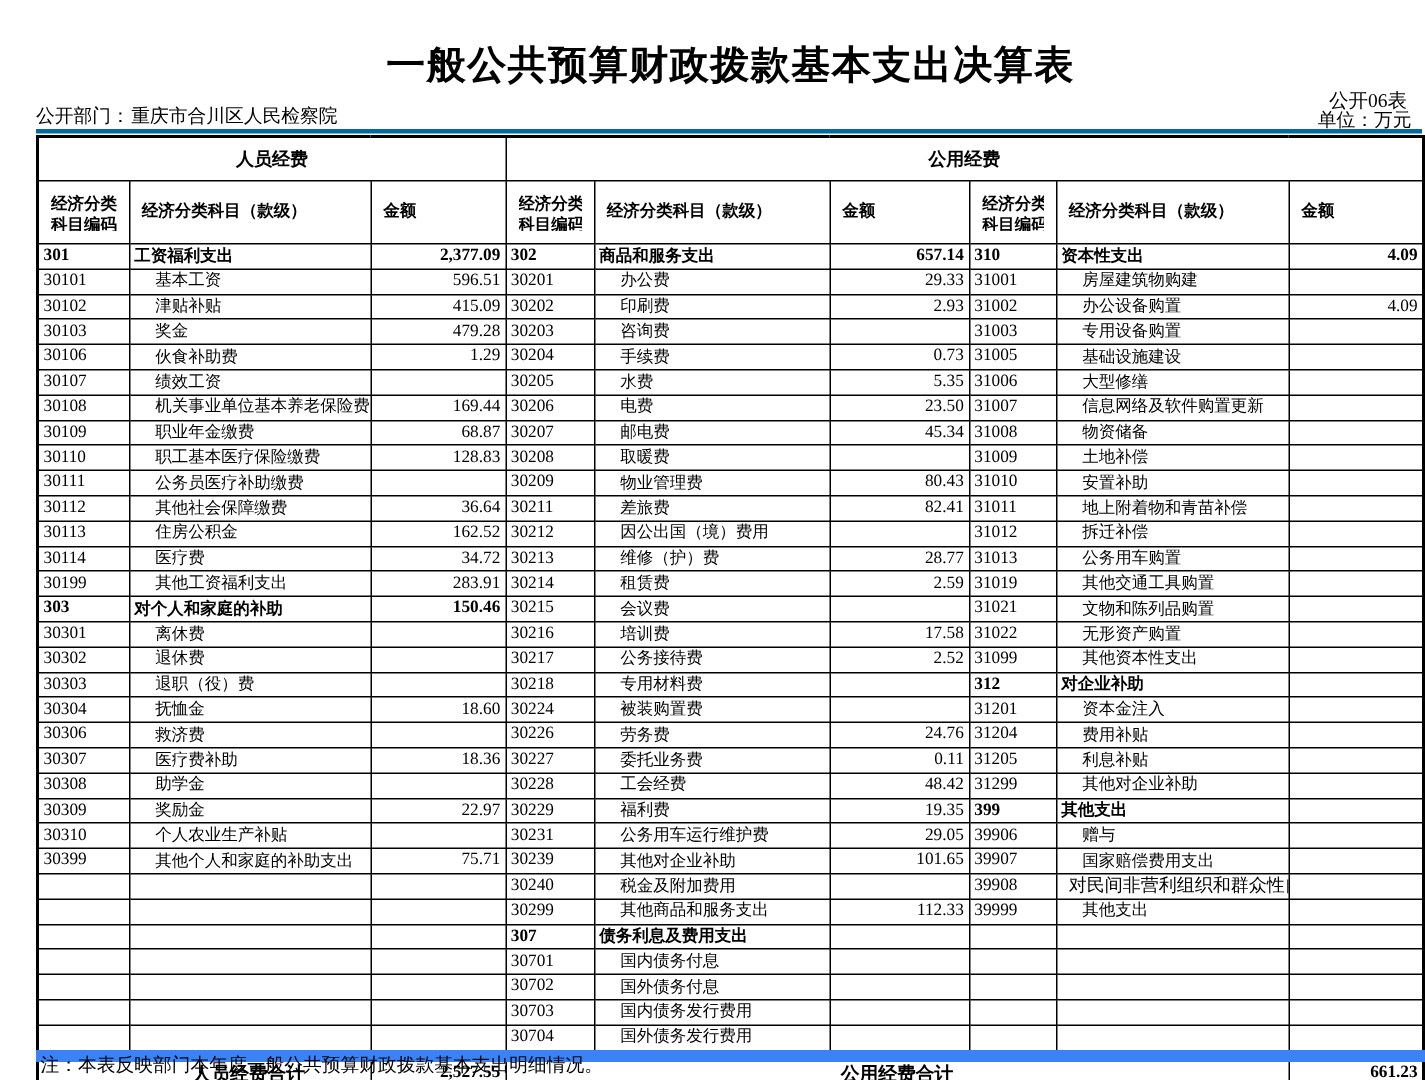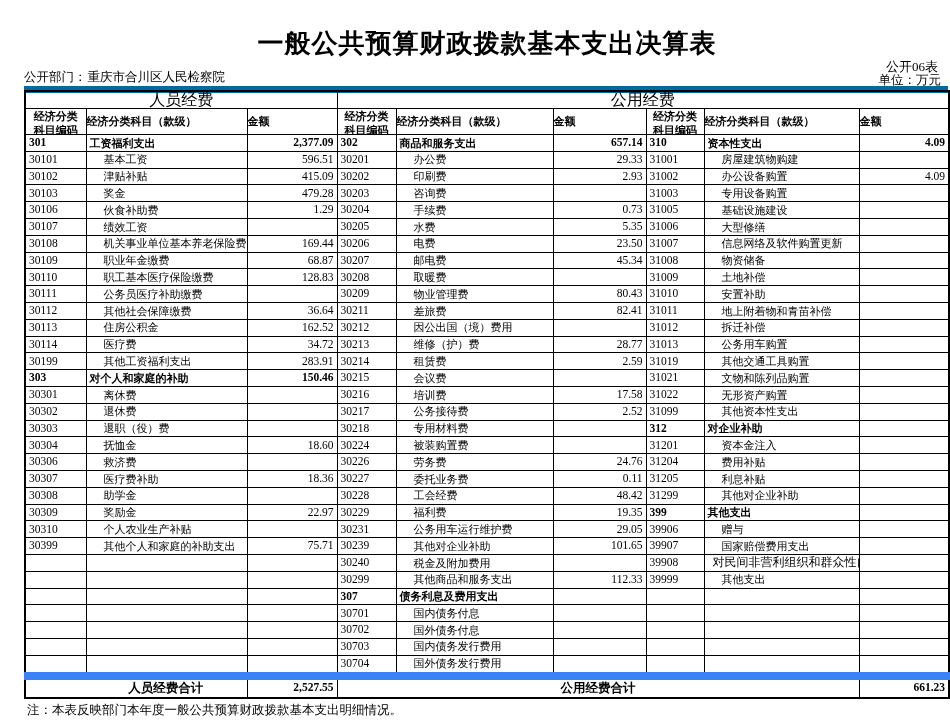--- a/index.html
+++ b/index.html
@@ -4,28 +4,28 @@
 <style>
   html,body{margin:0;padding:0;}
   body{width:950px;height:720px;background:#ffffff;position:relative;color:#000;
        font-family:"Liberation Serif","DejaVu Serif",serif;overflow:hidden;}
   .title{position:absolute;top:26px;left:12px;width:100%;text-align:center;
          font-size:26px;font-weight:bold;letter-spacing:1px;
          font-family:"Liberation Sans","DejaVu Sans",sans-serif;}
   .sheet-no{position:absolute;top:58px;right:12px;font-size:13px;}
   .unit{position:absolute;top:72px;right:9px;font-size:12.5px;}
   .dept-line{position:absolute;top:70px;left:24px;width:924px;height:16px;
-             border-bottom:7px solid #0369a1;font-size:12.5px;line-height:15px;}
+             border-bottom:3px solid #0369a1;font-size:12.5px;line-height:15px;}
   .dept-line span{margin-right:1px;}
   table.budget{position:absolute;top:90px;left:24px;width:924px;
                border-collapse:collapse;table-layout:fixed;border:2px solid #000;}
   th,td{border:1px solid #000;padding:0 3px;white-space:nowrap;overflow:hidden;
         font-size:11.5px;line-height:1.15;}
-  thead tr.sec th{height:11px;font-size:16px;font-weight:normal;padding:2px;line-height:12px;}
-  thead tr.cols th{height:24px;font-weight:bold;font-size:11px;padding:0;vertical-align:top;}
+  thead tr.sec th{height:11px;font-size:12px;font-weight:bold;padding:8px;line-height:12px;}
+  thead tr.cols th{height:24px;font-weight:bold;font-size:11px;padding:8px;vertical-align:top;}
   .twoline{height:24px;overflow:hidden;line-height:13.5px;padding-top:1px;text-align:center;}
   .oneline{line-height:24px;text-align:left;}
   tbody tr{height:15.8px;}
   tbody td{height:15.8px;}
   td.code{text-align:left;font-size:11.5px;}
   td.subj{text-align:left;font-size:11px;}
   td.subj.indent{padding-left:17px;}
   td.subj.small{font-size:12px;padding-left:8px;}
   td.amt{text-align:right;font-size:11.5px;}
   .bold{font-weight:bold;}

